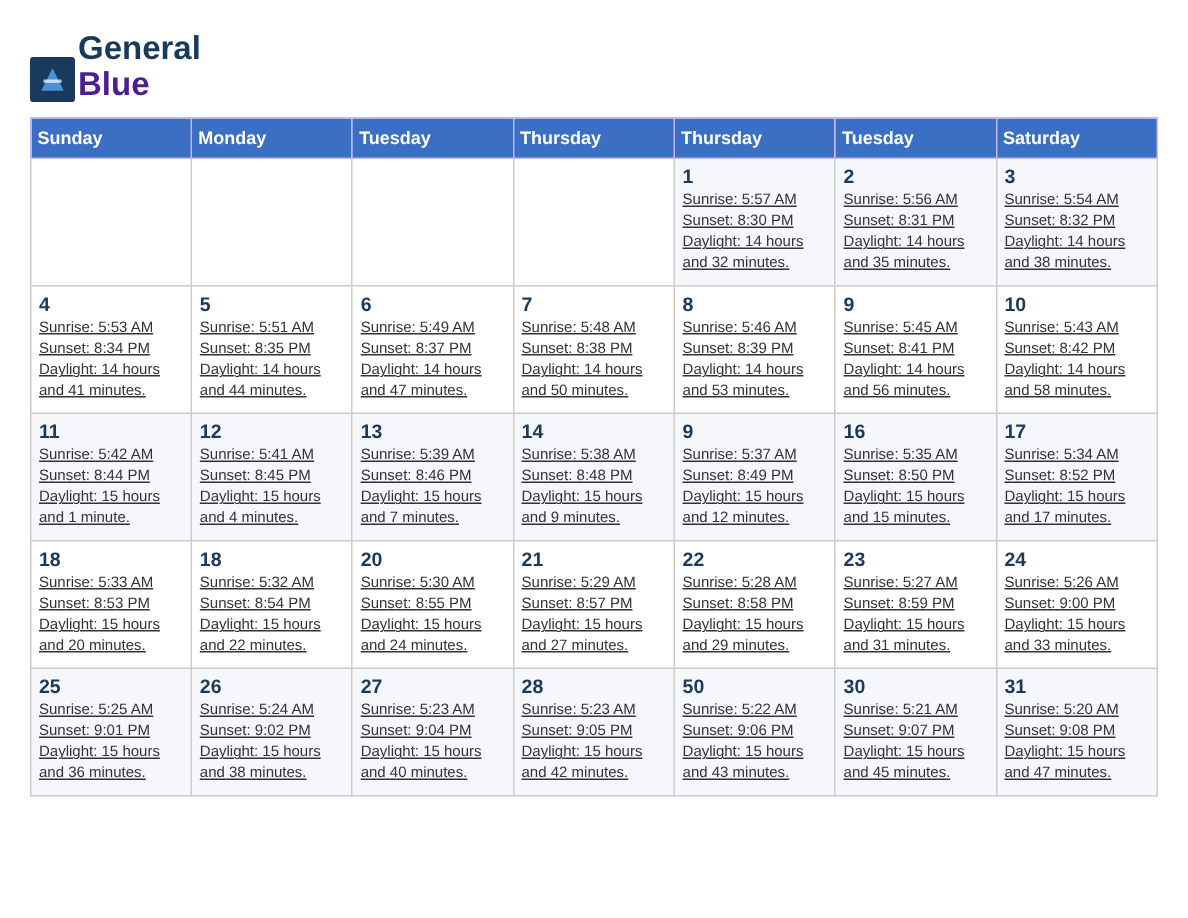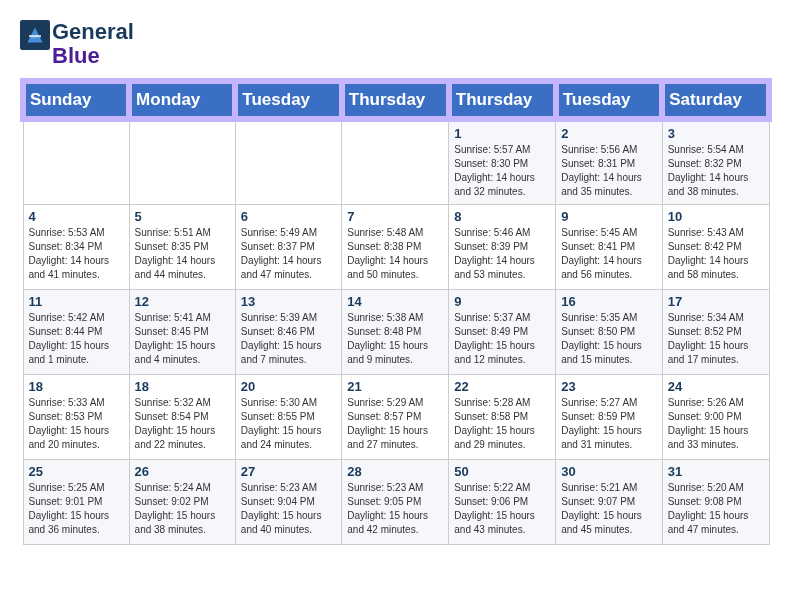--- a/index.html
+++ b/index.html
@@ -11,21 +11,21 @@
       padding: 20px;
     }
     .header {
       display: flex;
       align-items: flex-start;
       justify-content: space-between;
       margin-bottom: 10px;
     }
     .logo {
       display: flex;
-      align-items: flex-start;
+      align-items: flex-end;
     }
     .logo-text {
       font-size: 22px;
       font-weight: bold;
       color: #1a3a5c;
       line-height: 1.1;
     }
     .logo-text span {
       color: #4a90d9;
     }
@@ -49,23 +49,23 @@
     table {
       width: 100%;
       border-collapse: collapse;
       font-size: 11px;
     }
     thead tr th {
       background-color: #3a6fc4;
       color: #fff;
       padding: 6px 4px;
       text-align: left;
-      font-size: 17px;
-      font-weight: bold;
-      border: 6px solid #c4b5fd;
+      font-size: 12px;
+      font-weight: bold;
+      border: 1px solid #c4b5fd;
     }
     tbody tr td {
       border: 1px solid #ccc;
       vertical-align: top;
       padding: 4px 5px;
       height: 85px;
       width: 108px;
       background: #fff;
     }
     tbody tr:nth-child(odd) td {
@@ -75,20 +75,21 @@
       font-size: 13px;
       font-weight: bold;
       color: #1a3a5c;
       display: block;
       margin-bottom: 2px;
     }
     .day-detail {
       font-size: 10px;
       color: #333;
       line-height: 1.4;
+      text-decoration: underline;
     }
     .empty-cell {
       background: #fff !important;
     }
   </style>
 </head>
 <body>
 
 <div class="header">
   <div class="logo">

